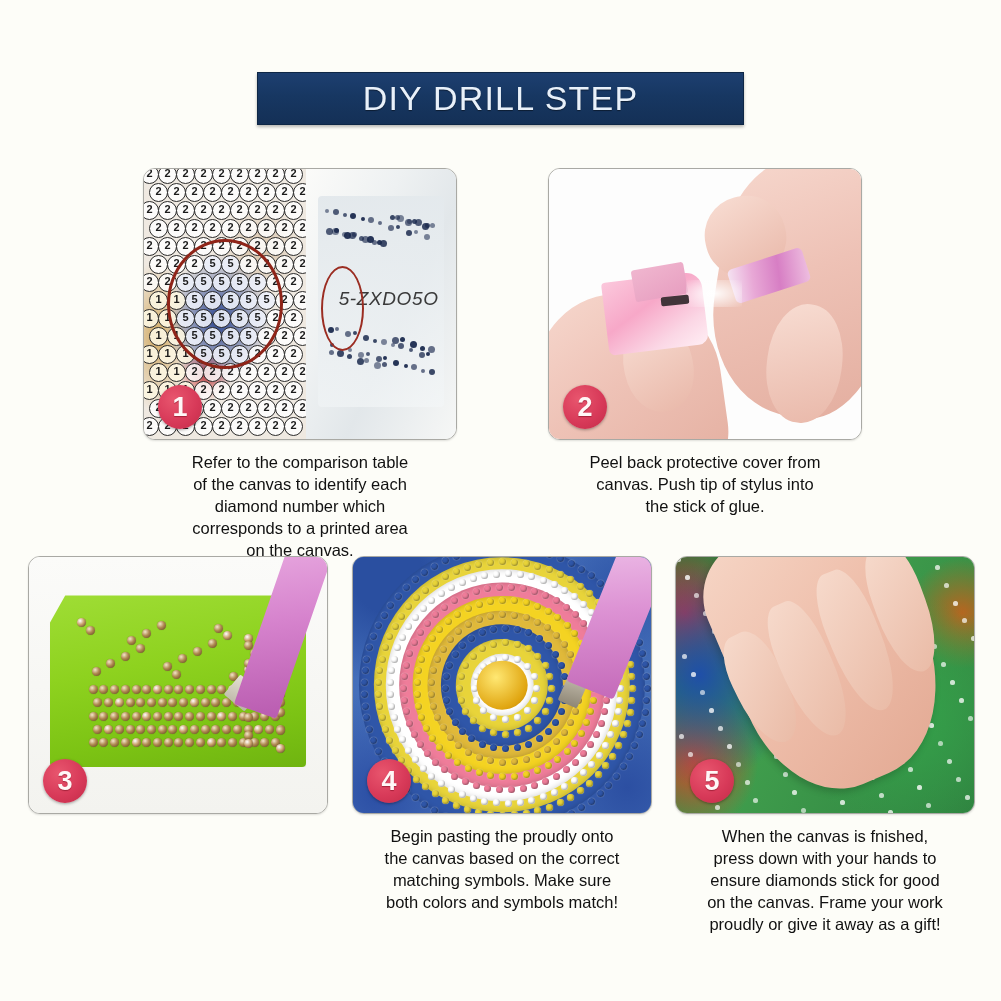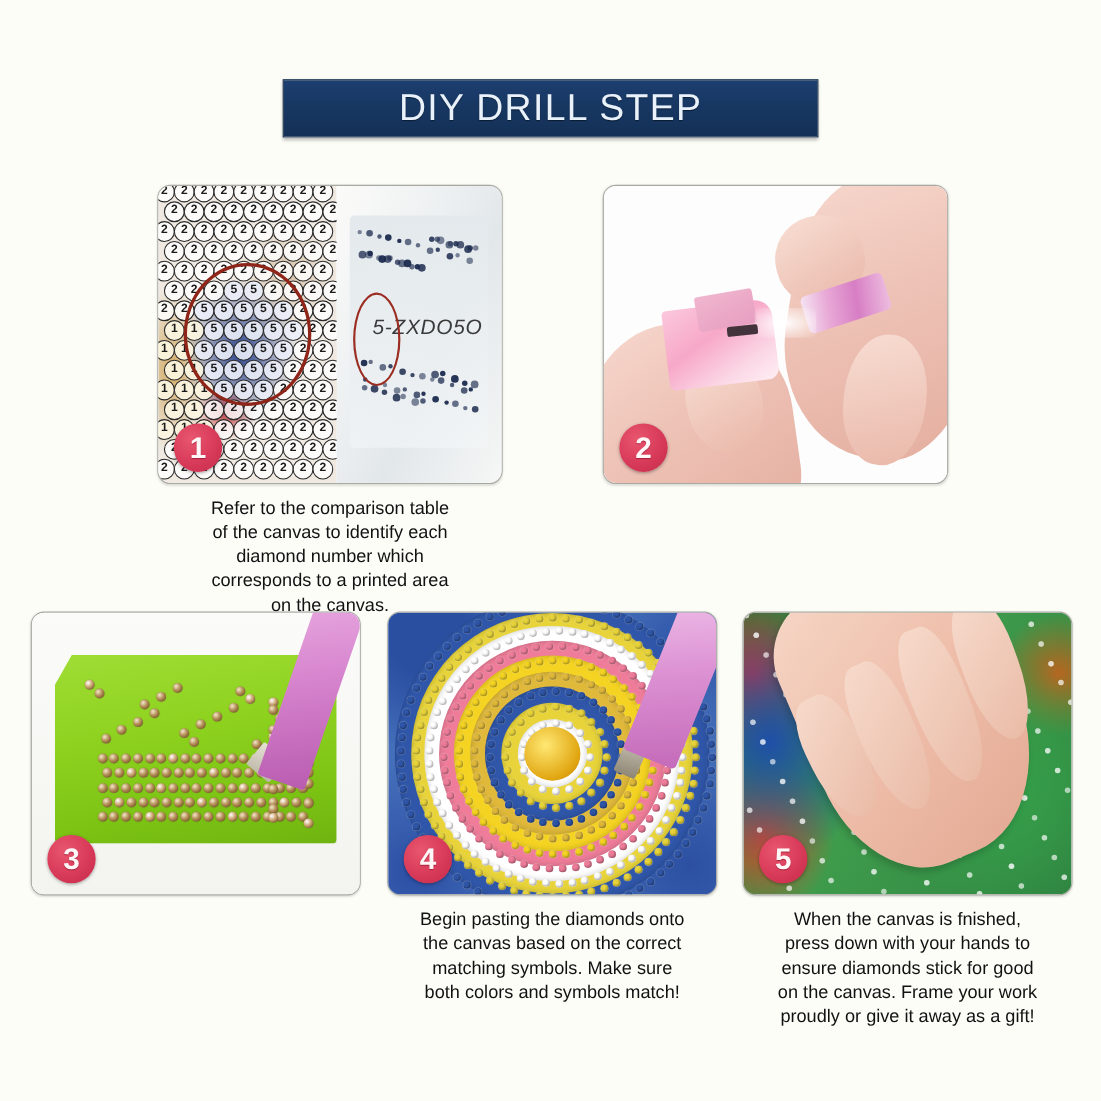--- a/index.html
+++ b/index.html
@@ -592,20 +592,23 @@
           <div class="glue-top"></div>
           <div class="glue-slot"></div>
           <div class="wisp"></div>
           <div class="stylus"></div>
         </div>
       </div>
       <div class="badge">
         <span>2</span>
       </div>
     </div>
+    <div class="caption">Peel back protective cover from
+canvas. Push tip of stylus into
+the stick of glue.</div>
   </div>
 
   <div class="step" id="step3" style="left:28px; top:556px; width:300px;">
     <div class="photo" style="height:258px;">
       <div class="photo-inner">
         <div class="p3-bg">
           <div class="tray"></div>
           <div id="p3-gems">
               <div class="gem" style="left: 16%; top: 24%; background: radial-gradient(circle at 35% 32%, rgb(255, 255, 255) 0%, rgb(201, 160, 106) 45%, rgb(74, 50, 24) 100%);"></div>
               <div class="gem" style="left: 45%; top: 41%;"></div>
@@ -1171,21 +1174,21 @@
               <div class="ring" style="width: 17%; height: 19%; background: radial-gradient(circle at 38% 34%, rgb(255, 232, 115), rgb(224, 165, 16) 70%, rgb(180, 123, 6)); z-index: 35;"></div>
             </div>
           <div class="p4-tip"></div>
           <div class="p4-stylus"></div>
         </div>
       </div>
       <div class="badge">
         <span>4</span>
       </div>
     </div>
-    <div class="caption">Begin pasting the diamonds onto
+    <div class="caption">Begin pasting the proudly onto
 the canvas based on the correct
 matching symbols. Make sure
 both colors and symbols match!</div>
   </div>
 
   <div class="step" id="step5" style="left:675px; top:556px; width:300px;">
     <div class="photo" style="height:258px;">
       <div class="photo-inner">
         <div class="p5-bg">
           <div id="p5-specks">

